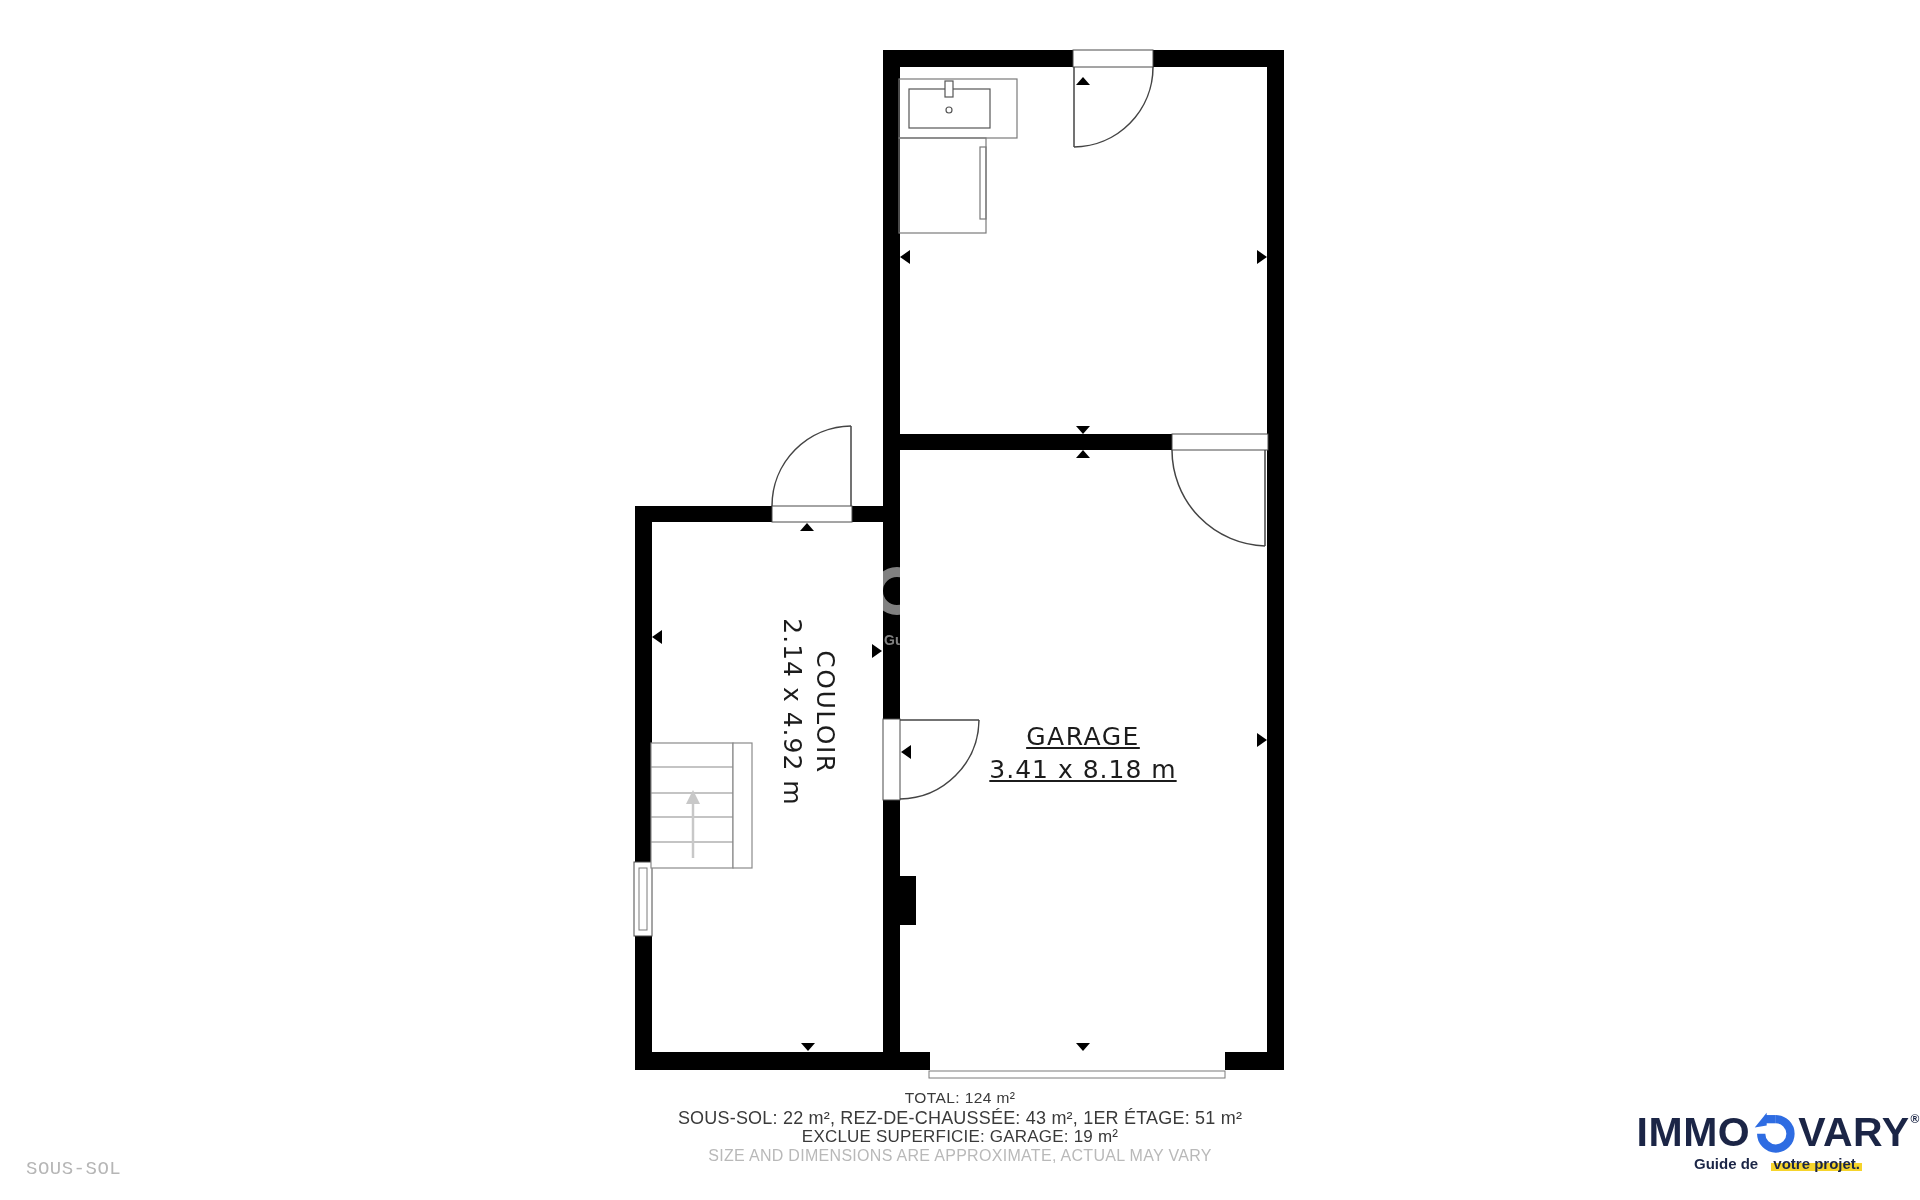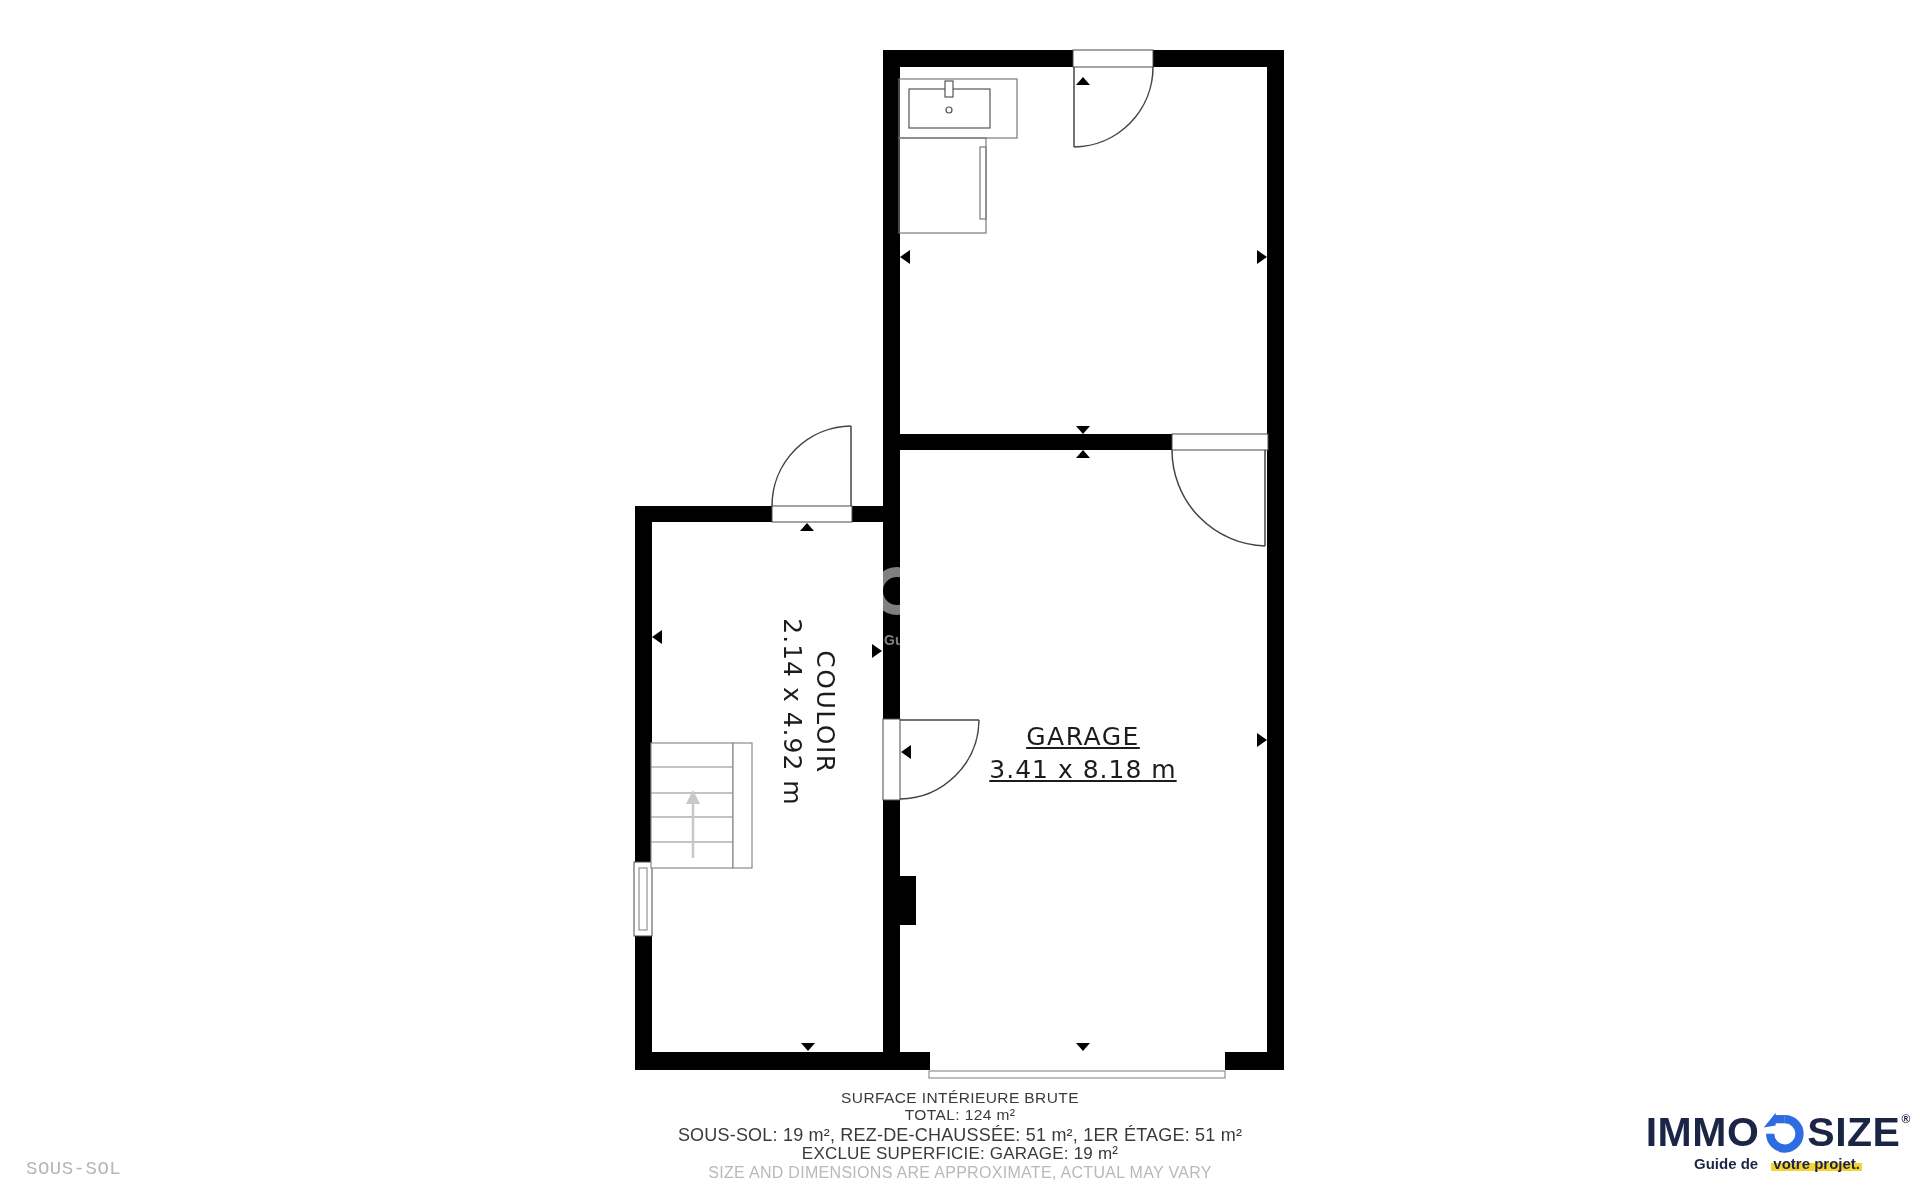--- a/index.html
+++ b/index.html
@@ -127,38 +127,37 @@
   <div class="rname">GARAGE</div>
   <div class="rdims">3.41 x 8.18 m</div>
 </div>
 
 <div class="room-label couloir-label abs" style="left:636px;top:676px;width:340px;height:72px;">
   <div class="rname">COULOIR</div>
   <div class="rdims">2.14 x 4.92 m</div>
 </div>
 
 <div class="footer">
-  <div class="f1">SURFACE INTÉRIEURE BRUTE</div>
   <div class="f2">TOTAL: 124 m²</div>
-  <div class="f3">SOUS-SOL: 19 m², REZ-DE-CHAUSSÉE: 51 m², 1ER ÉTAGE: 51 m²</div>
+  <div class="f3">SOUS-SOL: 22 m², REZ-DE-CHAUSSÉE: 43 m², 1ER ÉTAGE: 51 m²</div>
   <div class="f4">EXCLUE SUPERFICIE: GARAGE: 19 m²</div>
   <div class="f5">SIZE AND DIMENSIONS ARE APPROXIMATE, ACTUAL MAY VARY</div>
 </div>
 
 <div class="floor-tag">SOUS-SOL</div>
 
 <div class="logo">
   <div class="logo-line">
     <span class="logo-word">IMMO</span>
     <span style="display:inline-block;width:46px;height:44px;">
       <svg width="46" height="44" viewBox="0 0 48 48">
         <path d="M26 10 A 16 16 0 1 1 10 26" fill="none" stroke="#2e6ce2" stroke-width="9" stroke-linecap="butt"></path>
         <path d="M26 10 L 14 10" stroke="#2e6ce2" stroke-width="9" fill="none"></path>
         <polygon points="16,3 16,17 3,19" fill="#2e6ce2"></polygon>
       </svg>
     </span>
-    <span class="logo-word">SIZE</span>
+    <span class="logo-word">VARY</span>
     <span class="logo-reg">®</span>
   </div>
   <div class="logo-tag">
     <span>Guide de </span><span class="hl">votre projet.</span>
   </div>
 </div>
 
 </body></html>

